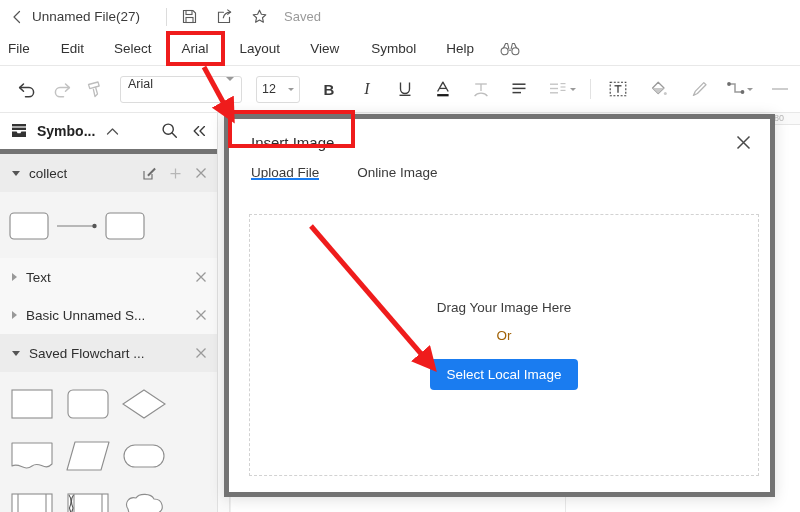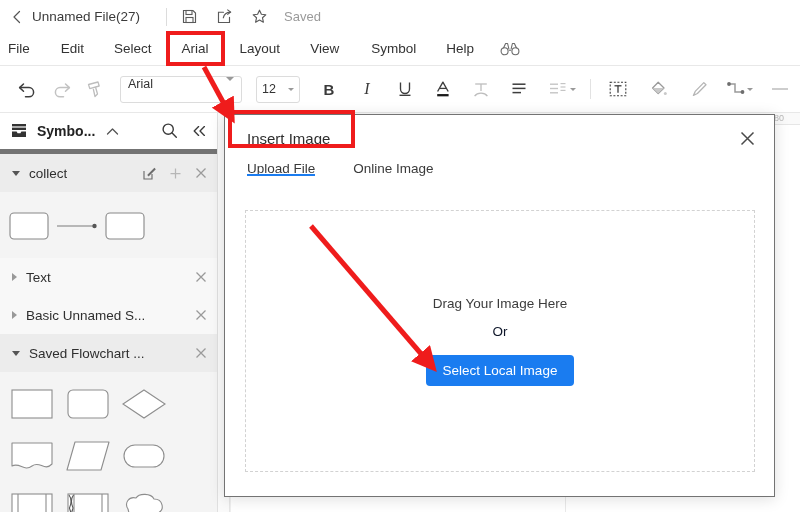--- a/index.html
+++ b/index.html
@@ -161,21 +161,21 @@
     position:absolute;left:0;top:0;width:571px;height:387px;background:#fff;
     border-left:1px solid #efefef;
   }
   .sheet-edge-v{
     position:absolute;left:334px;top:0;width:1px;height:387px;background:#e9e9e9;
   }
 
   
   .dialog{
     position:absolute;left:224px;top:114px;width:551px;height:383px;
-    background:#fff;border:1px solid #737373;
+    background:#fff;border:5px solid #737373;
     box-shadow:0 2px 14px rgba(0,0,0,.13);
     box-sizing:border-box;
   }
   .dlg-head{
     position:relative;height:46px;display:flex;align-items:center;
     padding:0 16px 0 22px;box-sizing:border-box;
   }
   .dlg-title{font-size:15px;color:#2e2e2e;}
   .dlg-close{
     margin-left:auto;width:22px;height:22px;display:flex;align-items:center;
@@ -192,21 +192,21 @@
   .dlg-tab + .dlg-tab{margin-left:38px;}
   .dlg-tab.active:after{
     content:"";position:absolute;left:0;right:0;bottom:0;height:2px;background:#1a7cf0;
   }
   .dropzone{
     position:absolute;left:20px;top:95px;width:510px;height:262px;
     border:1px dashed #d2d2d2;box-sizing:border-box;
     display:flex;flex-direction:column;align-items:center;justify-content:center;
   }
   .dz-text{font-size:13.5px;color:#3c3c3c;}
-  .dz-or{font-size:13.5px;color:#0f172a;margin-top:13px;}
+  .dz-or{font-size:13.5px;color:#a16207;margin-top:13px;}
   .dz-btn{
     margin-top:16px;height:31px;padding:0 17px;border-radius:4px;
     background:#1a7cf0;color:#fff;font-size:13.5px;
     display:flex;align-items:center;justify-content:center;
     border:none;font-family:inherit;
   }
 
   
   .anno{position:absolute;pointer-events:none;}
   .box-insert{

